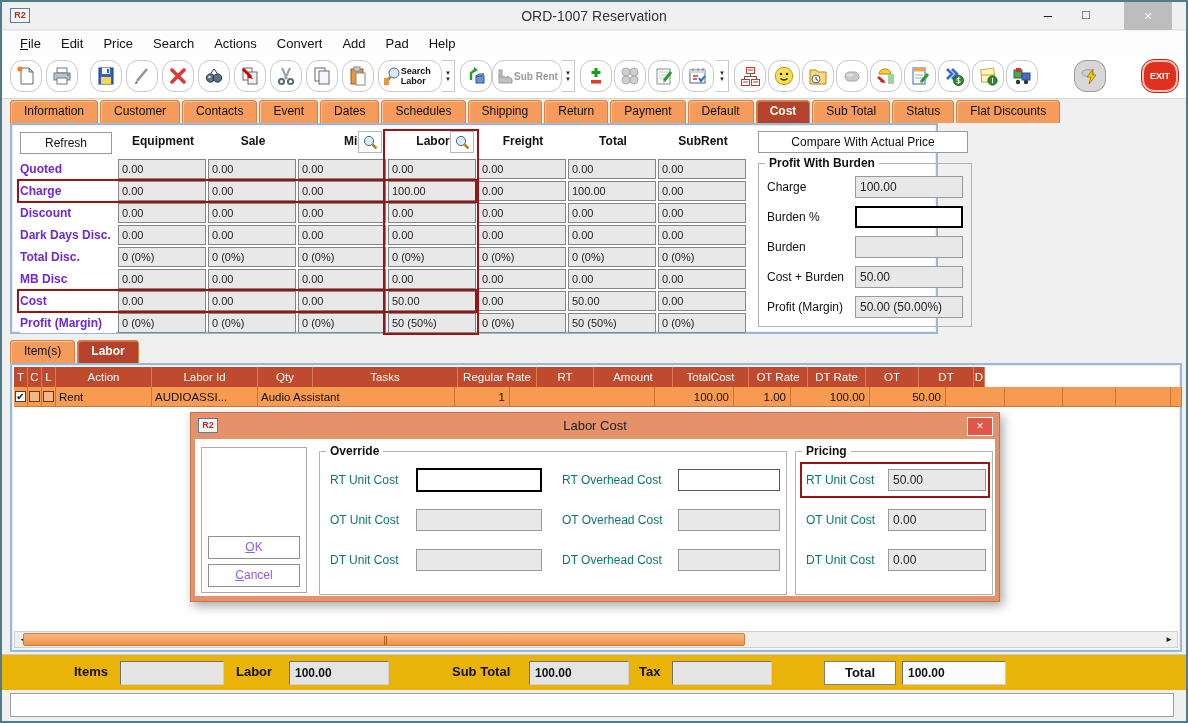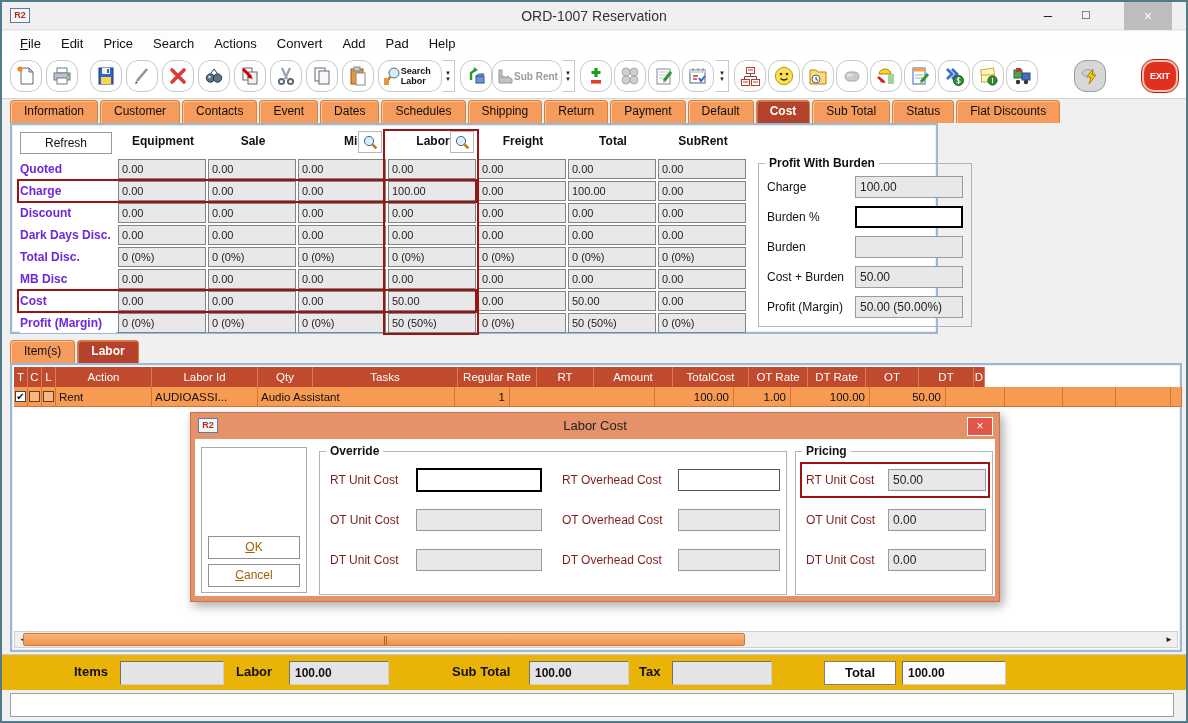--- a/index.html
+++ b/index.html
@@ -60,22 +60,22 @@
   .hsb-arrow{position:absolute;top:0;width:16px;height:15px;font-size:8px;color:#222;text-align:center;line-height:15px;}
   .hsb-thumb{position:absolute;top:1px;height:13px;background:linear-gradient(#f8b87e,#ef9448);border:1px solid #cf7c36;border-radius:2px;}
   .hsb-grip{position:absolute;top:2px;width:3px;height:9px;border-left:1px solid #b06020;border-right:1px solid #b06020;}
   
   .dialog{position:absolute;left:188px;top:410px;width:810px;height:190px;background:#e5916a;border:1px solid #c9734a;box-shadow:3px 4px 10px rgba(0,0,0,.35);}
   .dlg-title{position:absolute;left:0;top:0;width:100%;height:26px;line-height:26px;text-align:center;font-size:13px;color:#222;}
   .dlg-close{position:absolute;right:6px;top:4px;width:26px;height:19px;background:#e2564a;border:1px solid #fff;color:#fff;font-size:12px;text-align:center;line-height:17px;}
   .dlg-body{position:absolute;left:4px;top:26px;right:4px;bottom:5px;background:#fff;}
   .dlg-left{position:absolute;left:6px;top:8px;width:106px;height:146px;border:1px solid #ababab;}
   .dlg-btn{position:absolute;left:6px;width:92px;height:23px;background:#fff;border:1px solid #8f8f8f;font-size:12px;text-align:center;}
-  .dlg-btn span{display:block;line-height:21px;color:#a16207;}
-  .dl-label{position:absolute;font-size:12px;color:#7f1d1d;line-height:24px;}
+  .dlg-btn span{display:block;line-height:21px;color:#8b5cf6;}
+  .dl-label{position:absolute;font-size:12px;color:#0f766e;line-height:24px;}
   
   .summary{position:absolute;left:0;top:652px;width:100%;height:36px;background:#eab308;border-top:1px solid #c9c9c9;}
   .sum-label{position:absolute;top:9px;font-size:13px;font-weight:bold;color:#111;}
   .sum-box{position:absolute;top:6px;height:24px;background:#e4e4e4;border:1px solid;border-color:#707070 #cfcfcf #cfcfcf #707070;font-size:12px;font-weight:bold;color:#111;line-height:22px;padding-left:5px;}
   .sum-box.lt{background:#fcfcfc;}
   .total-lbl{position:absolute;top:6px;height:24px;background:#fff;border:1px solid #808080;font-size:13px;font-weight:bold;color:#111;text-align:center;line-height:22px;}
   .statusbox{position:absolute;left:8px;top:691px;width:1164px;height:24px;background:#fff;border:1px solid #9f9f9f;}
 </style>
 </head>
 <body>
@@ -443,20 +443,21 @@
       <div class="ccell">50 (50%)</div>
       <div class="ccell">0 (0%)</div>
       <div class="ccell">50 (50%)</div>
       <div class="ccell">0 (0%)</div>
     </div>
 
     <div class="ovl" style="left:371px;top:4px;width:96px;height:206px;"></div>
     <div class="ovl" style="left:5px;top:54px;width:460px;height:24px;"></div>
     <div class="ovl" style="left:5px;top:164px;width:460px;height:24px;"></div>
 
+    <div class="cmp-btn">Compare With Actual Price</div>
     <div class="grpbox" style="left:746px;top:38px;width:214px;height:164px;">
       <div class="grp-legend">Profit With Burden</div>
       <div class="bf-label" style="top:12px">Charge</div>
       <div class="field" style="left:96px;top:12px;width:108px;">100.00</div>
       <div class="bf-label" style="top:42px">Burden %</div>
       <div class="field white" style="left:96px;top:42px;width:108px;"></div>
       <div class="bf-label" style="top:72px">Burden</div>
       <div class="field" style="left:96px;top:72px;width:108px;"></div>
       <div class="bf-label" style="top:102px">Cost + Burden</div>
       <div class="field" style="left:96px;top:102px;width:108px;">50.00</div>

